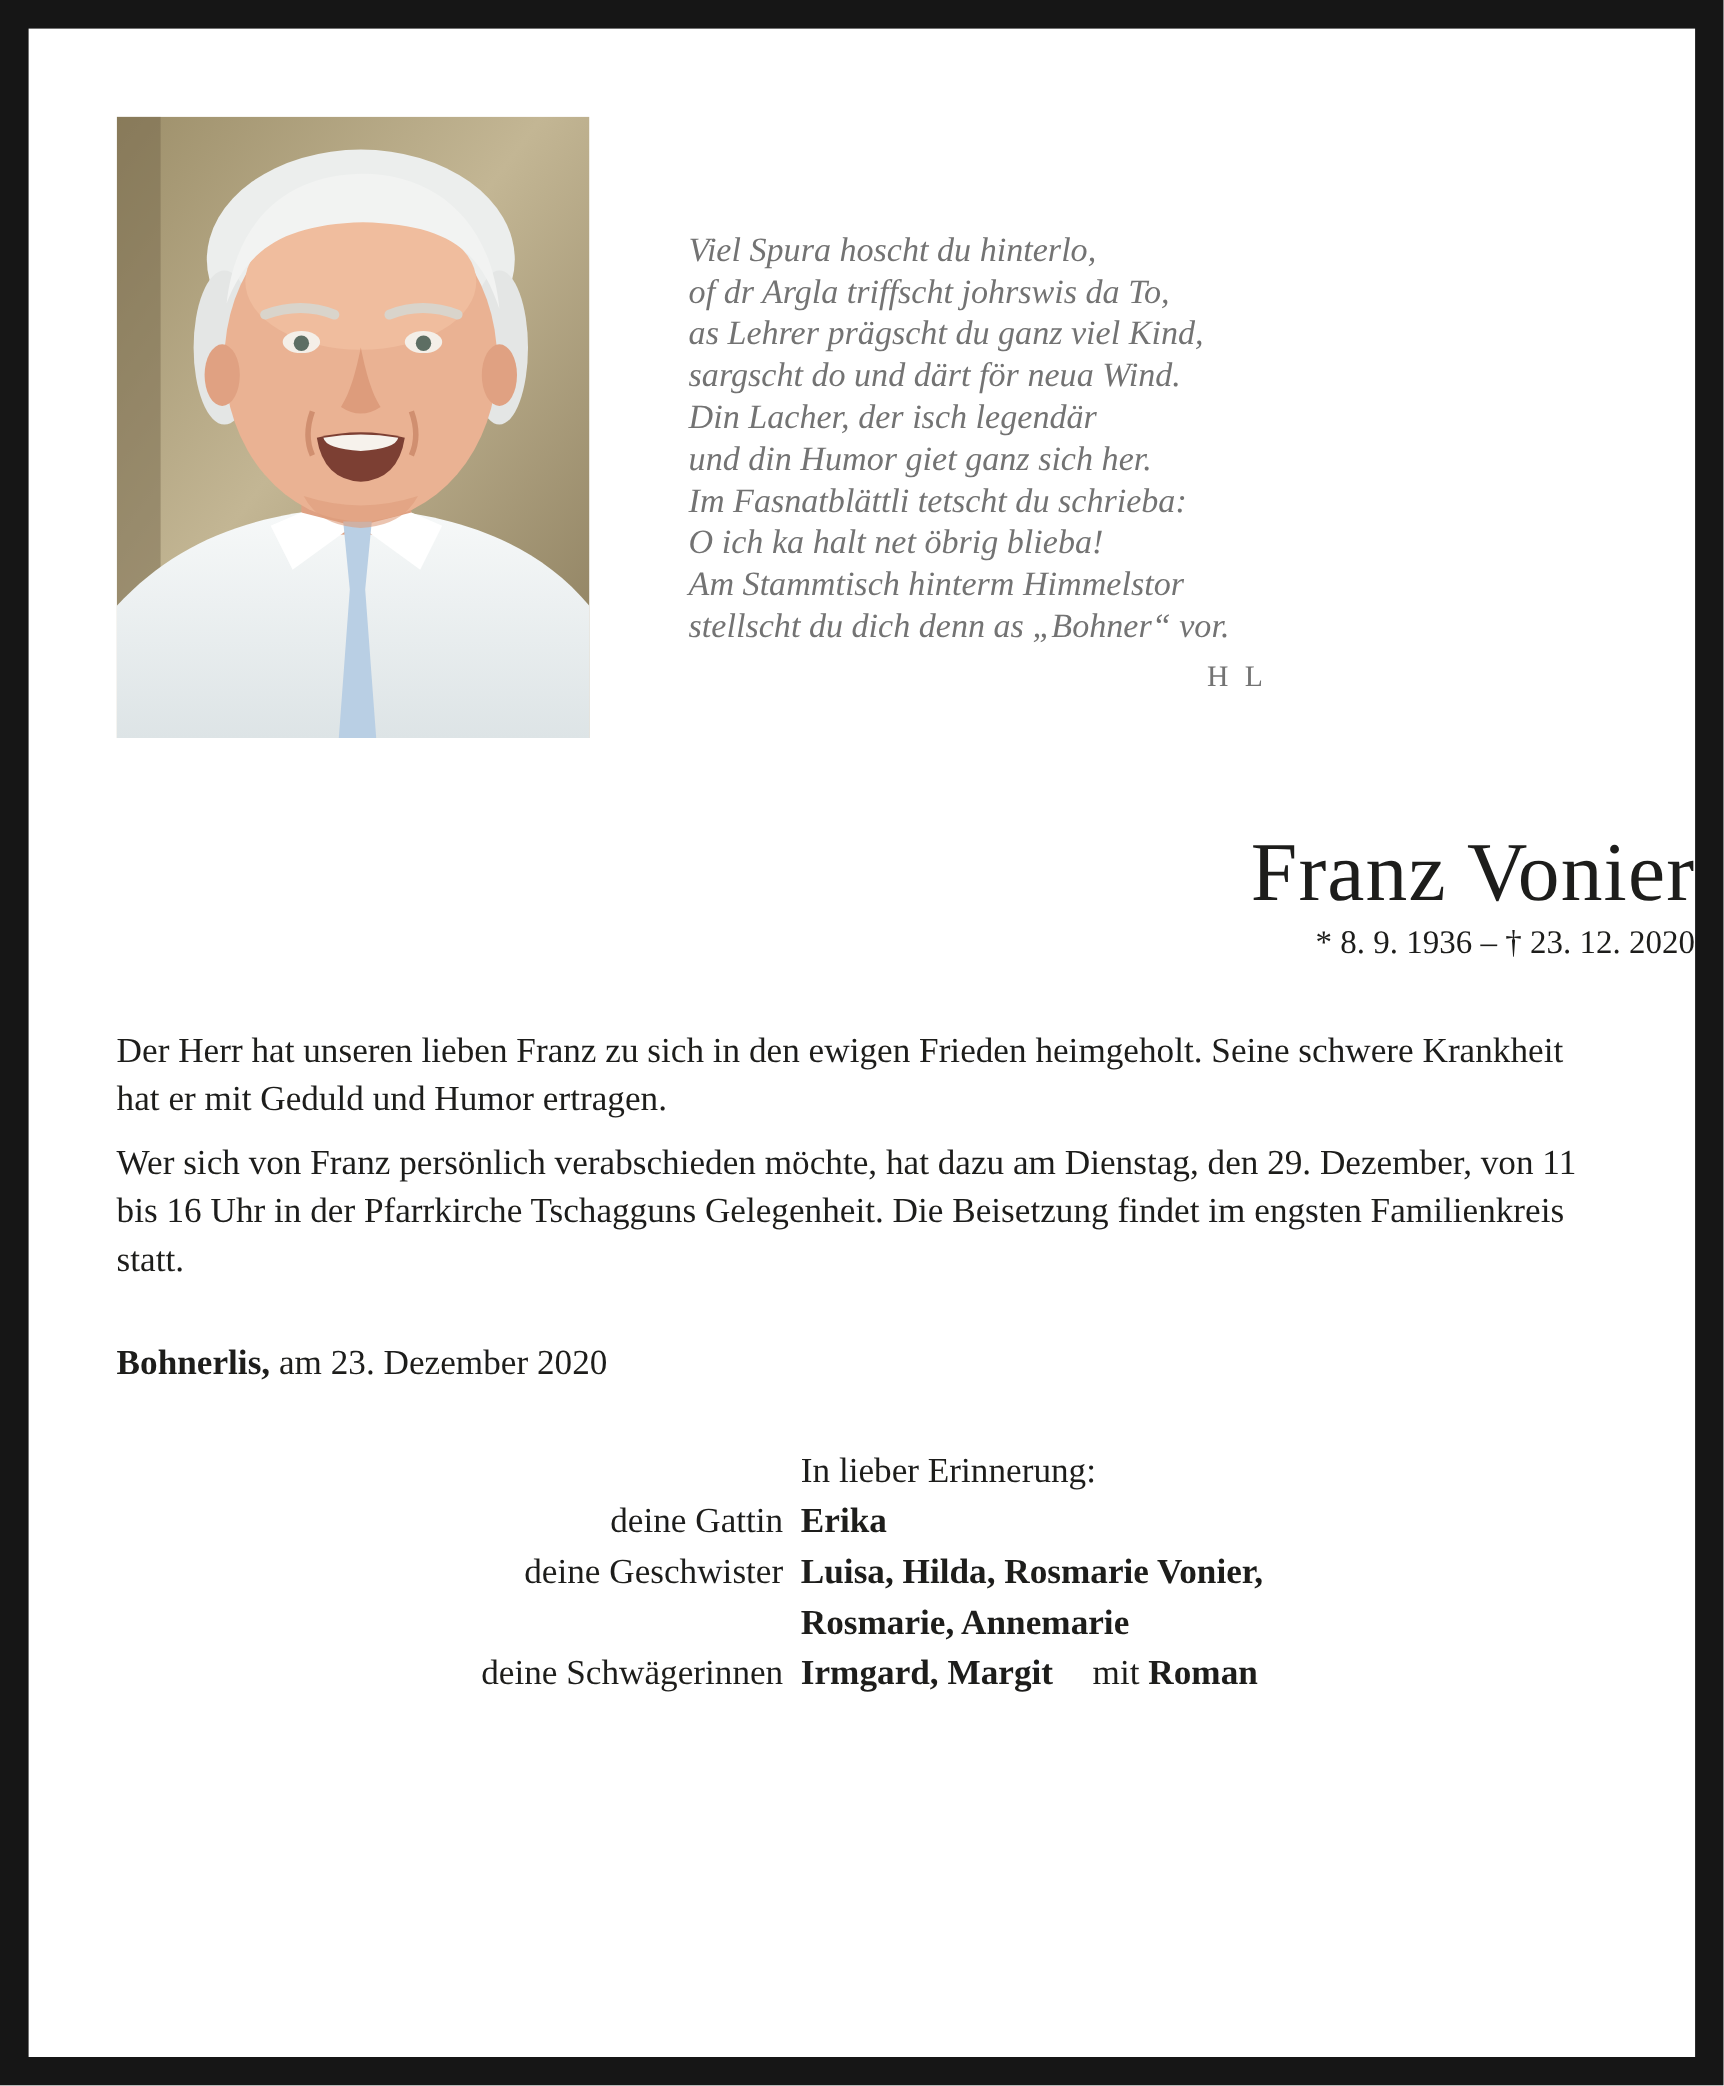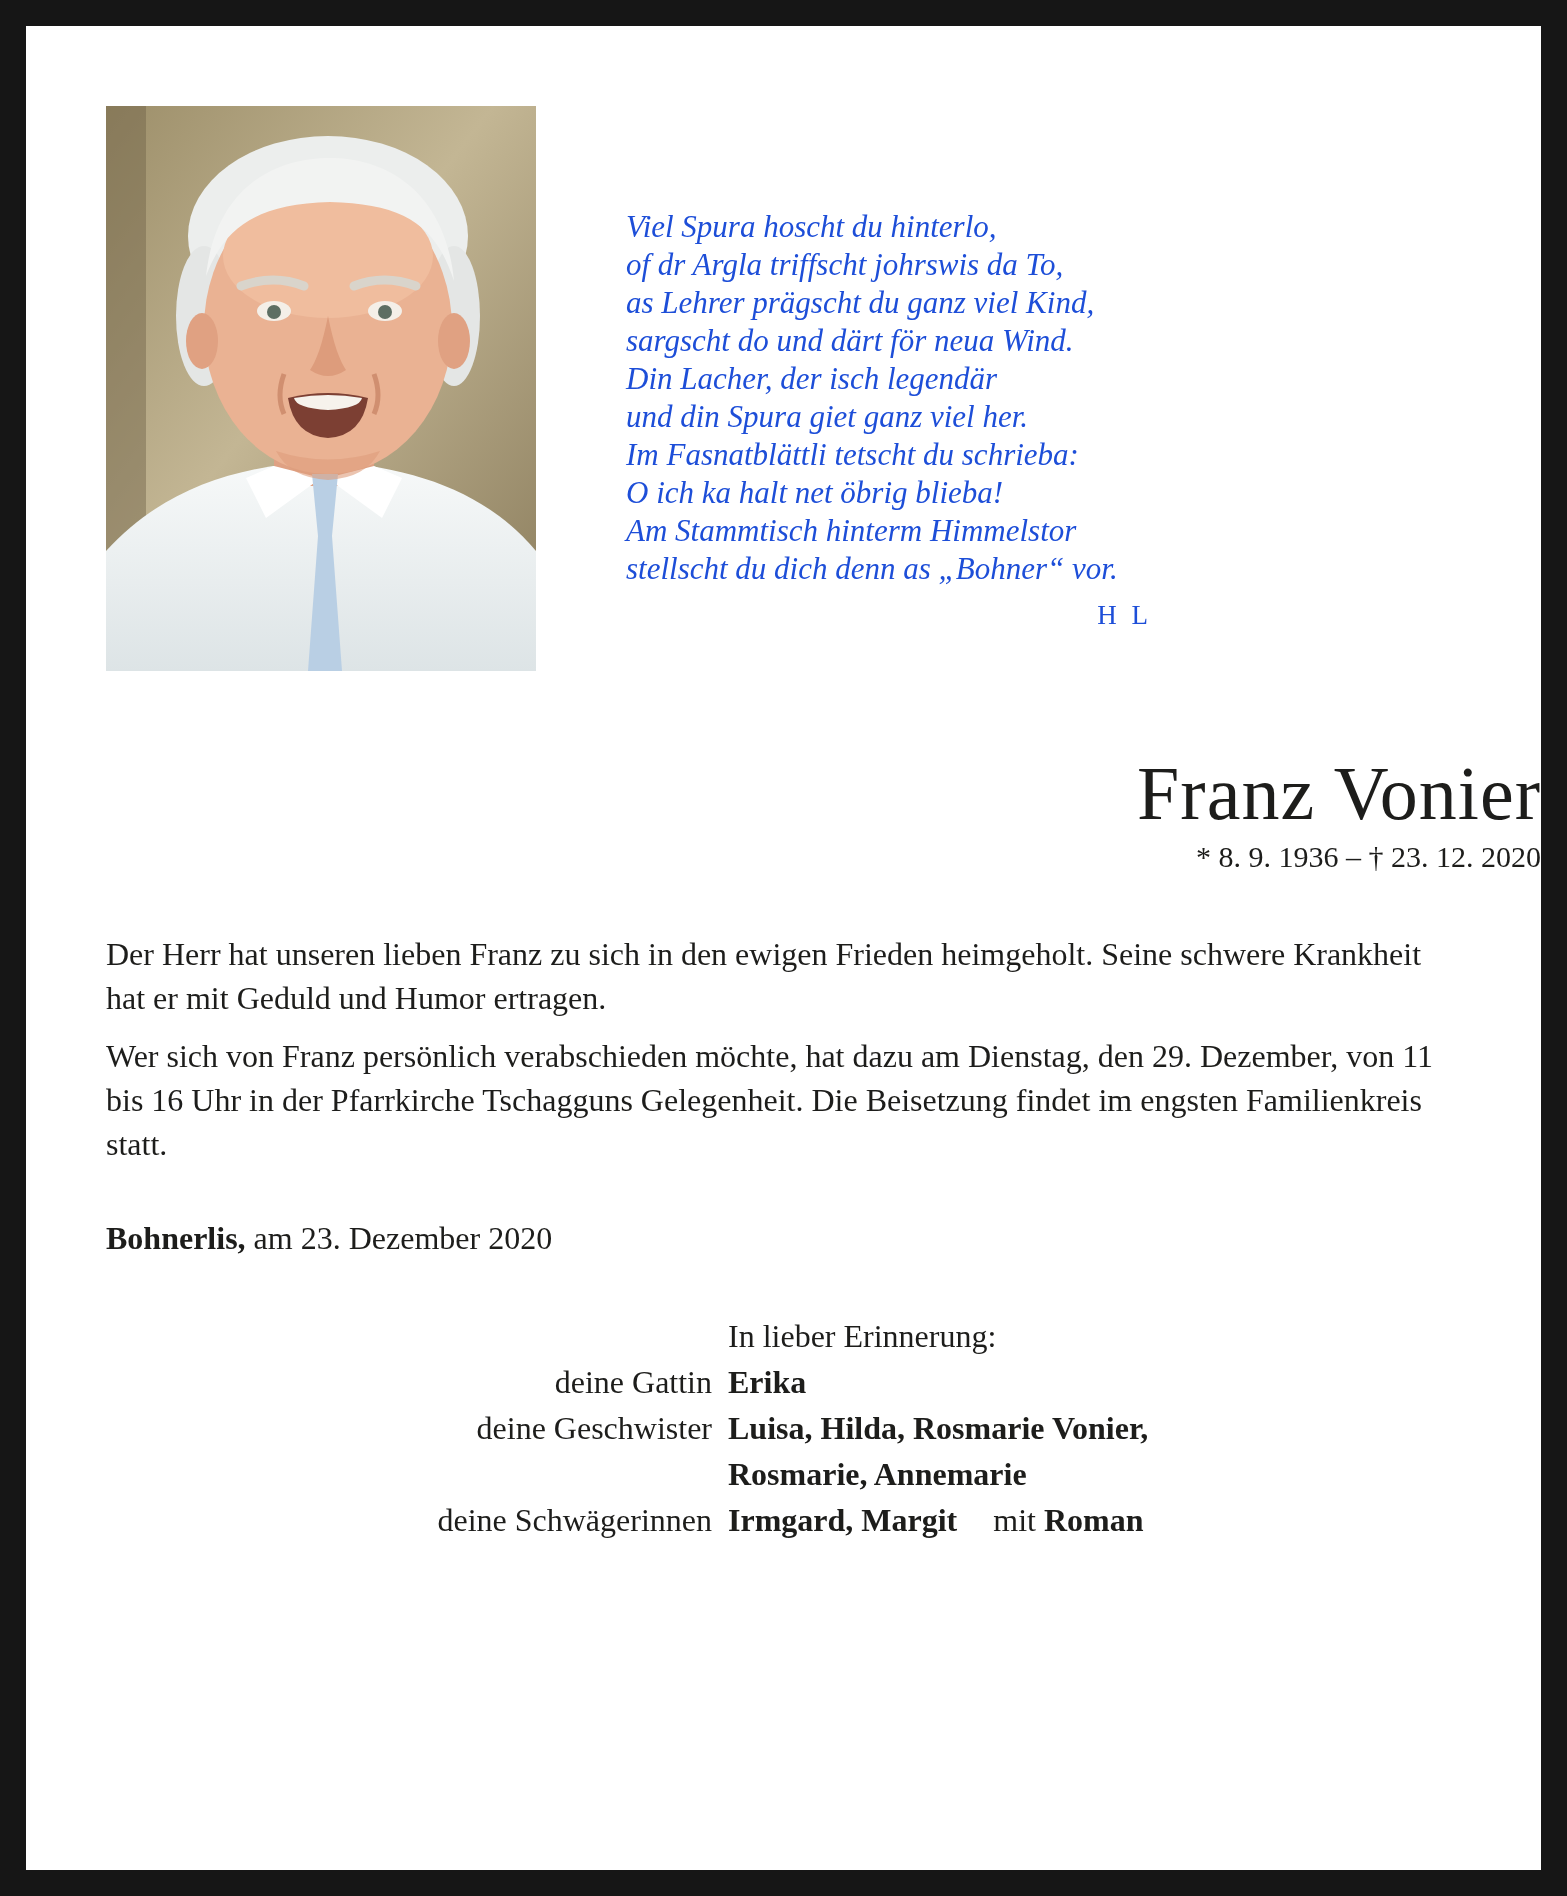--- a/index.html
+++ b/index.html
@@ -22,21 +22,21 @@
     overflow: hidden;
   }
   .photo-frame svg { display: block; width: 100%; height: 100%; }
   .poem {
     position: absolute;
     left: 600px; top: 182px;
     width: 530px;
     font-style: italic;
     font-size: 31px;
     line-height: 38px;
-    color: #1d4ed8;
+    color: #737373;
   }
   .poem-attribution {
     text-align: right;
     padding-right: 4px;
     margin-top: 8px;
     font-style: normal;
     font-size: 27px;
     letter-spacing: 4px;
   }
   .name-block { text-align: right; margin-top: 48px; }
@@ -146,21 +146,21 @@
         <path d="M170 345 Q222 362 274 345 Q260 372 222 374 Q184 372 170 345 Z" fill="#dd9c7c" opacity="0.6"></path>
       </svg>
     </div>
 
     <div class="poem">
       <div>Viel Spura hoscht du hinterlo,</div>
       <div>of dr Argla triffscht johrswis da To,</div>
       <div>as Lehrer prägscht du ganz viel Kind,</div>
       <div>sargscht do und därt för neua Wind.</div>
       <div>Din Lacher, der isch legendär</div>
-      <div>und din Spura giet ganz viel her.</div>
+      <div>und din Humor giet ganz sich her.</div>
       <div>Im Fasnatblättli tetscht du schrieba:</div>
       <div>O ich ka halt net öbrig blieba!</div>
       <div>Am Stammtisch hinterm Himmelstor</div>
       <div>stellscht du dich denn as „Bohner“ vor.</div>
       <div class="poem-attribution">H L</div>
     </div>
 
   </div>
 
   <div class="name-block">

